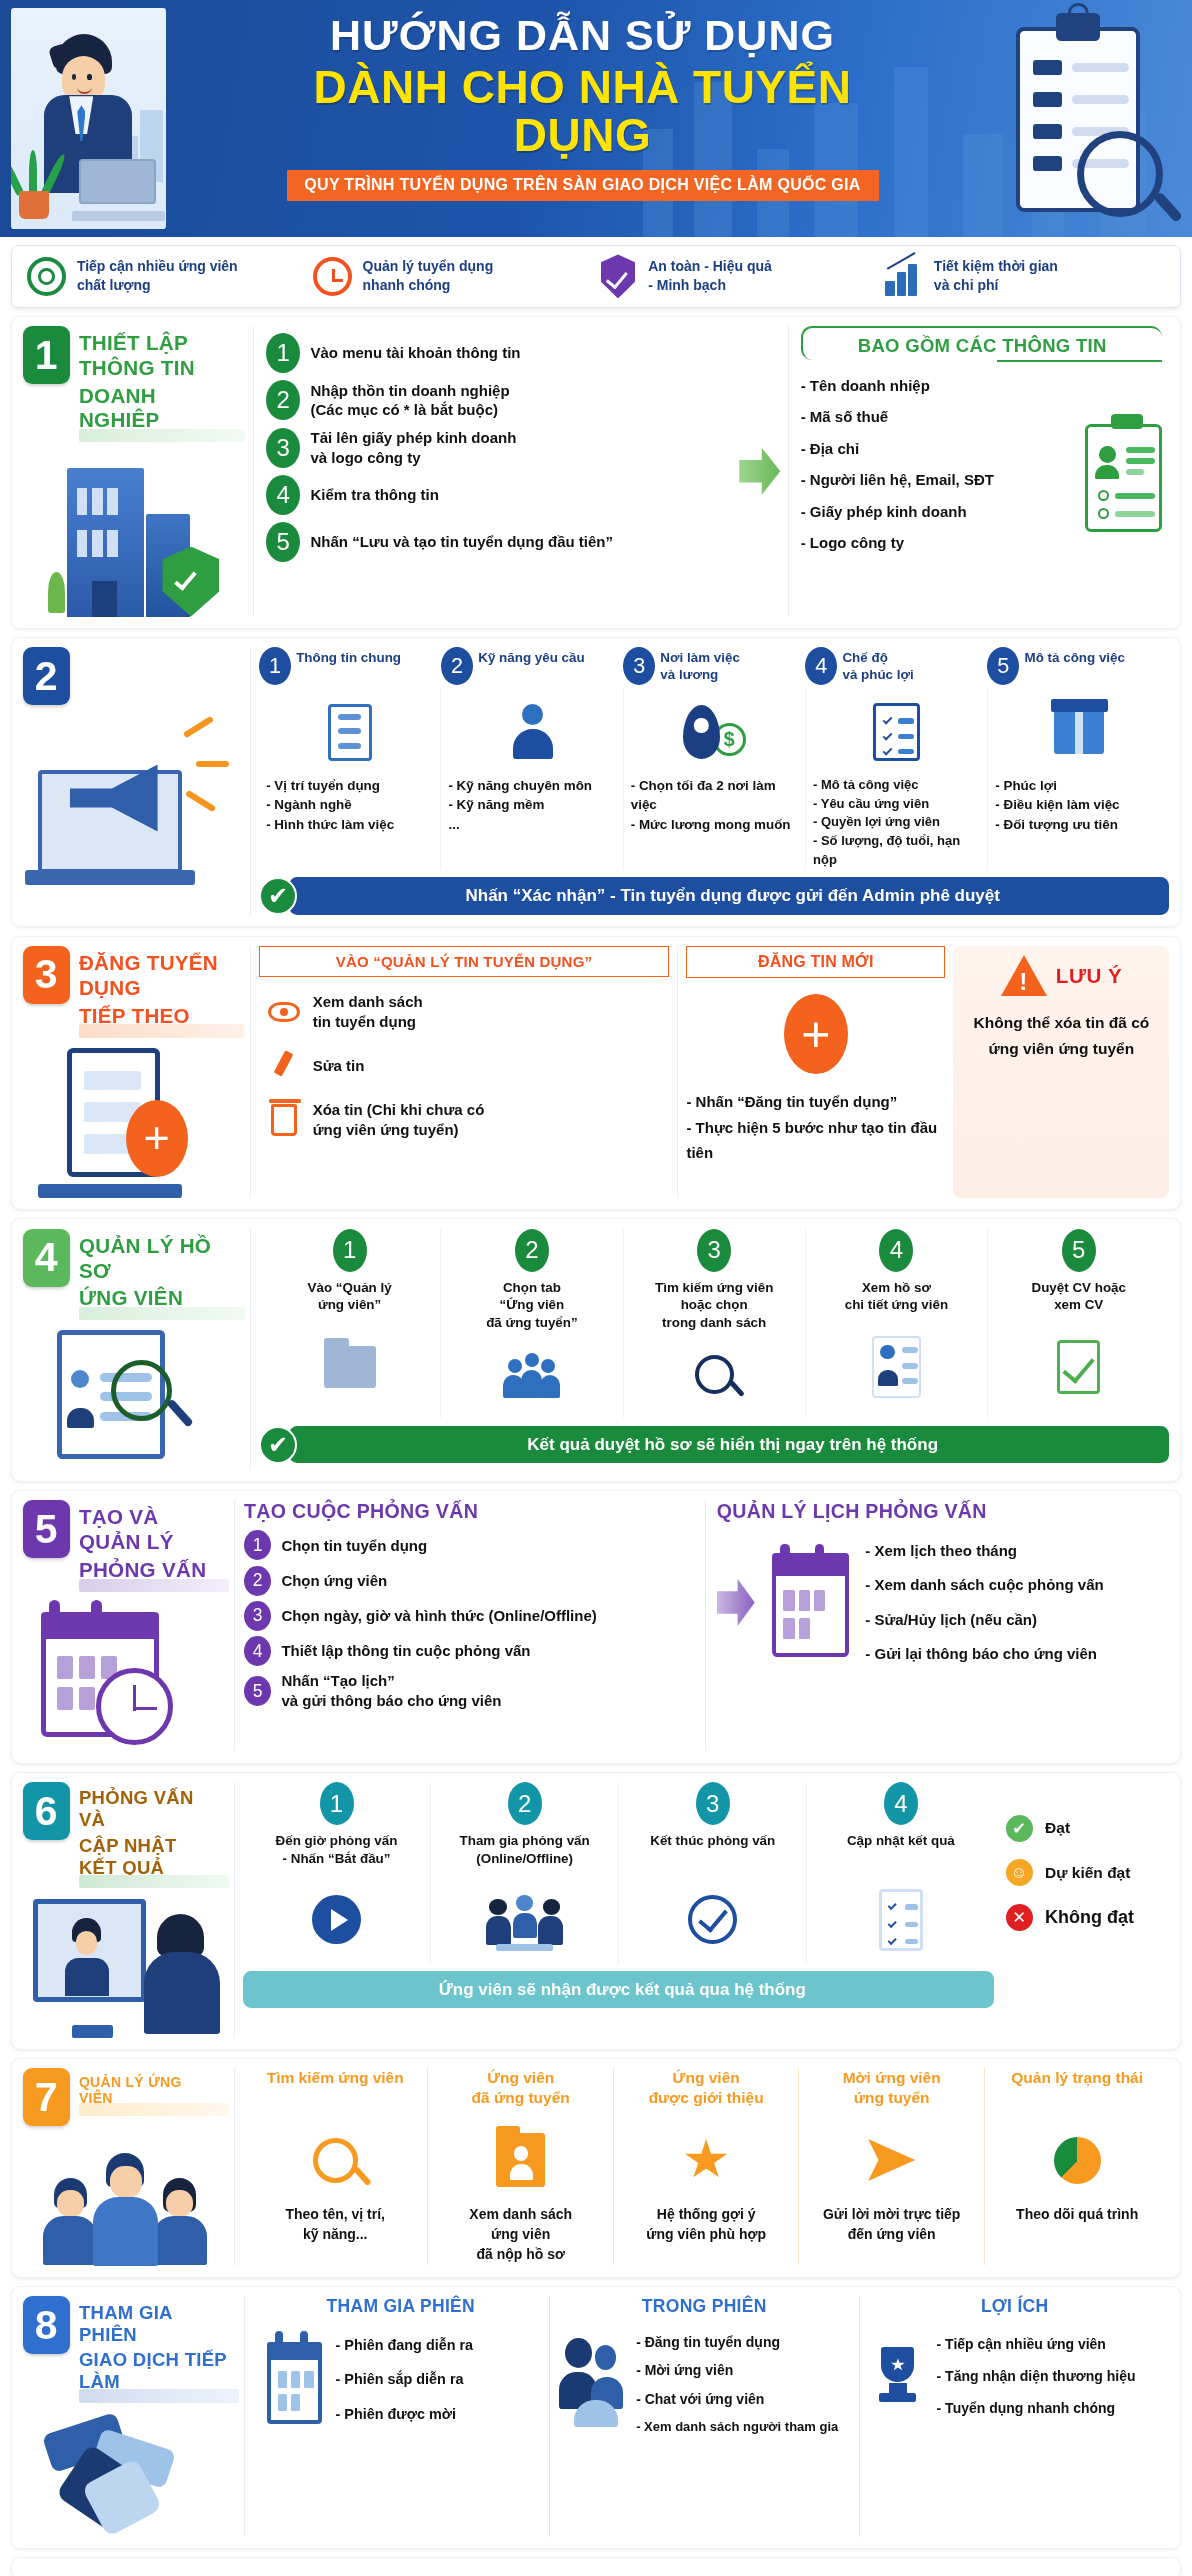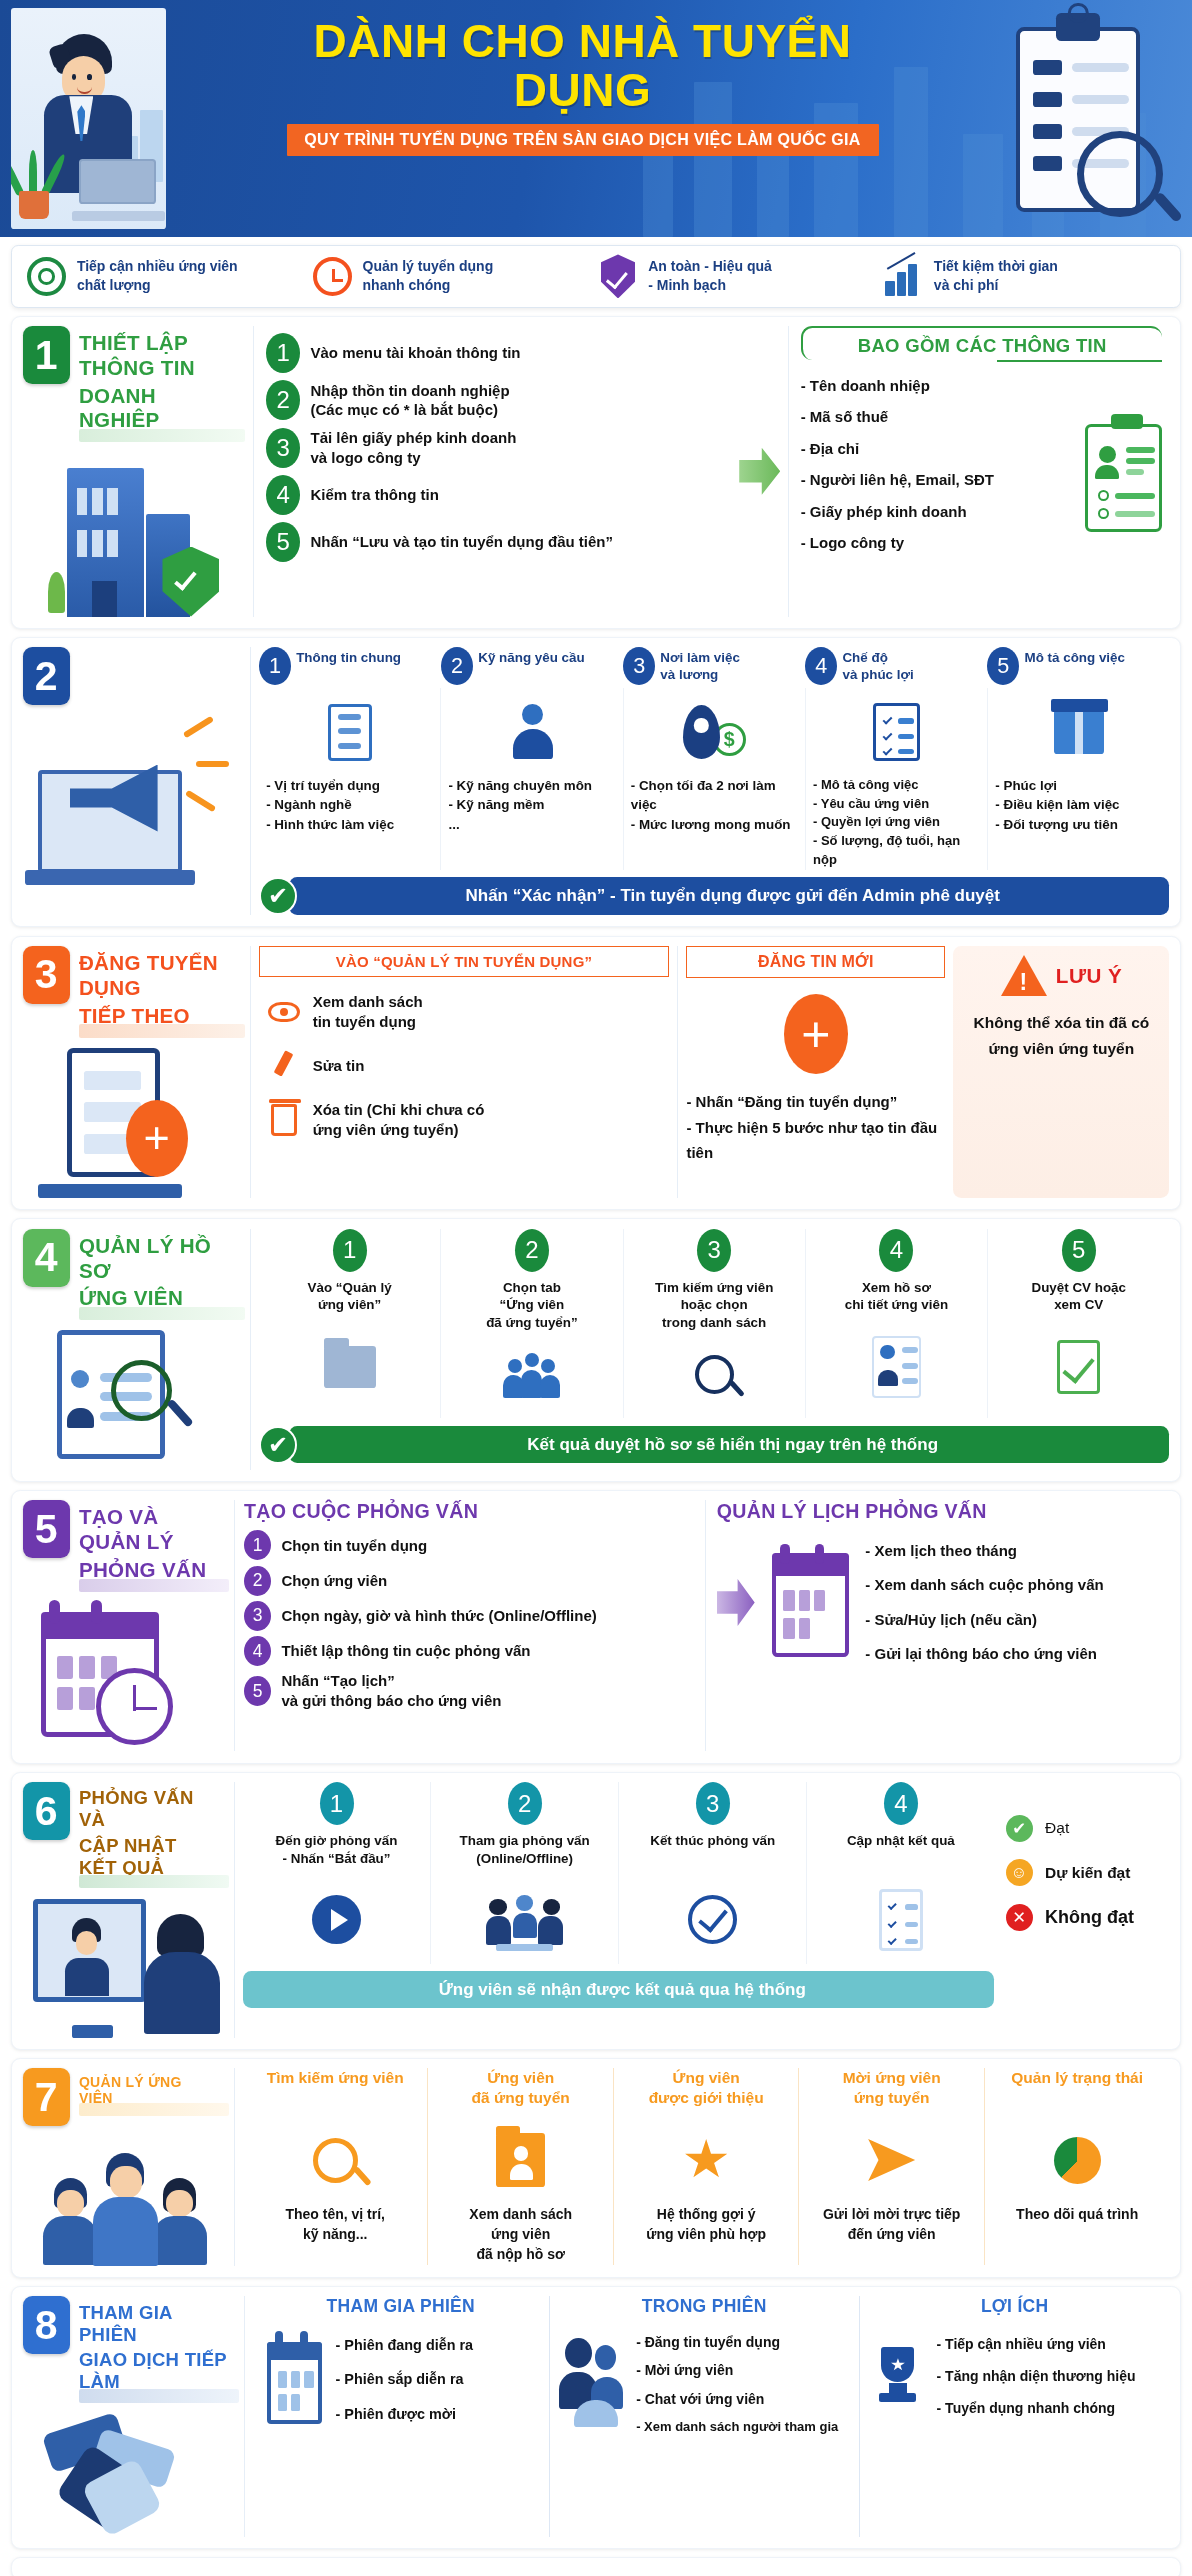--- a/index.html
+++ b/index.html
@@ -227,20 +227,21 @@
       </div>
       <div class="plant">
         <i class="leaf" style="left:5.2px;transform:rotate(-26deg);"></i>
         <i class="leaf" style="left:16.5px;"></i>
         <i class="leaf" style="left:28px;transform:rotate(26deg);"></i>
         <div class="pot"></div>
       </div>
     </div>
 
     <div class="hdr-center">
+      <div class="hdr-title1">HƯỚNG DẪN SỬ DỤNG</div>
       <div class="hdr-title2">DÀNH CHO NHÀ TUYỂN DỤNG</div>
       <div class="hdr-sub">QUY TRÌNH TUYỂN DỤNG TRÊN SÀN GIAO DỊCH VIỆC LÀM QUỐC GIA</div>
     </div>
 
     <div class="hdr-right">
       <div class="clipboard">
         <span class="clip"></span>
         <span class="rowi" style="top:29px;"></span>
           <span class="rowb" style="top:32px;"></span>
         <span class="rowi" style="top:61px;"></span>
@@ -842,21 +843,21 @@
                     <b style="top:46px;"></b>
                     <i style="top:47px;"></i>
                   </div>
               </div>
             </div>
           </div>
 
           <div style="flex:0 0 175px;padding-left:11.3px;display:flex;flex-direction:column;justify-content:center;gap:17.5px;">
             <div style="display:flex;align-items:center;gap:12.4px;">
               <div class="res-dot" style="background:#5cb85c;">✔</div>
-              <div style="font-size:15.5px;font-weight:normal;">Đạt</div>
+              <div style="font-size:15.5px;font-weight:bold;">Đạt</div>
             </div>
             <div style="display:flex;align-items:center;gap:12.4px;">
               <div class="res-dot" style="background:#f5a623;">☺</div>
               <div style="font-size:15.5px;font-weight:bold;">Dự kiến đạt</div>
             </div>
             <div style="display:flex;align-items:center;gap:12.4px;">
               <div class="res-dot" style="background:#e02020;">✕</div>
               <div style="font-size:18px;font-weight:bold;">Không đạt</div>
             </div>
           </div>

